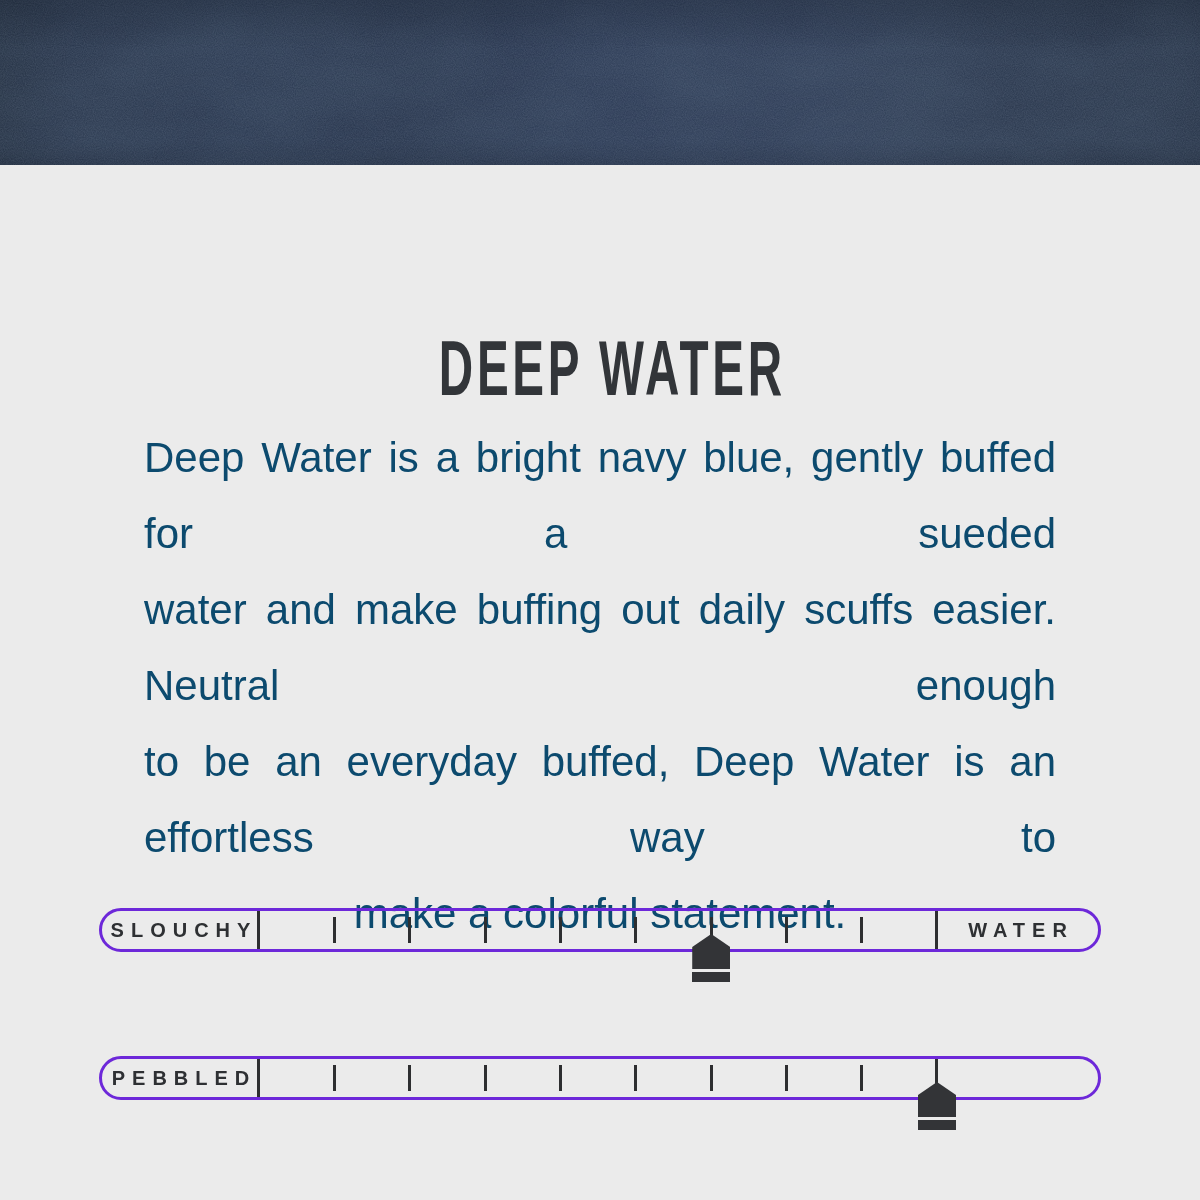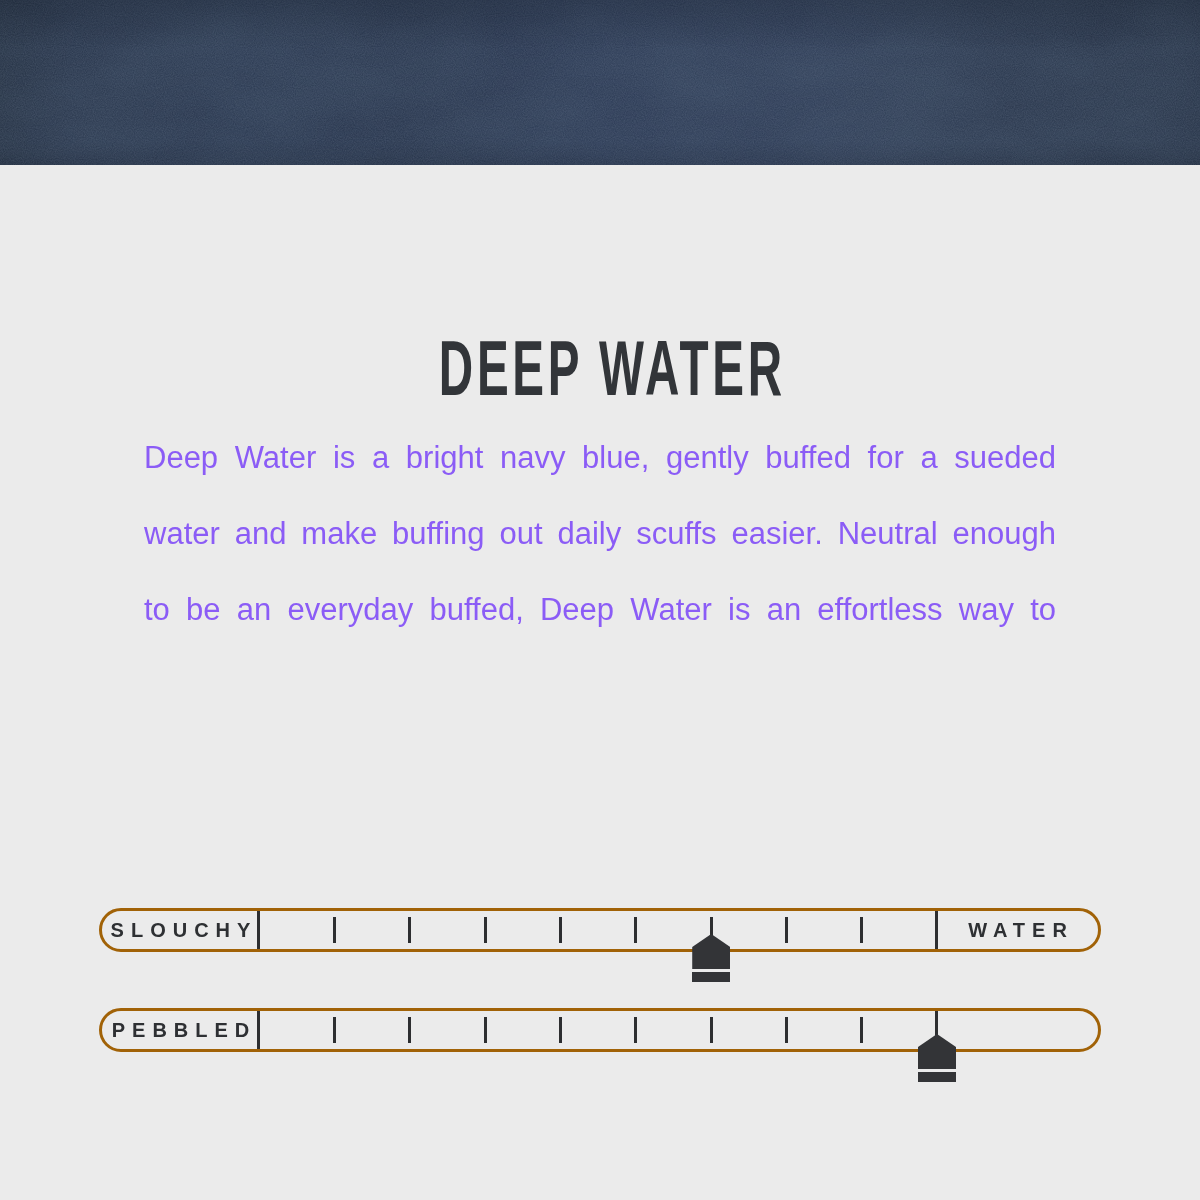--- a/index.html
+++ b/index.html
@@ -35,42 +35,42 @@
     white-space:nowrap;
     color:#323539;
     transform:scaleX(0.61);
     transform-origin:center;
   }
 
   
   .description{
     position:absolute;top:420px;left:144px;
     width:912px;
-    font-size:31px;line-height:76px;
-    color:#8b5cf6;
+    font-size:42px;line-height:76px;
+    color:#0c4a6e;
   }
   .desc-line{
     text-align:justify;
     text-align-last:justify;
   }
   .desc-line.last{
     text-align-last:center;
   }
 
   
   .scale-bar{
     position:absolute;left:99px;
     width:1002px;height:44px;
     box-sizing:border-box;
-    border:3px solid #a16207;
+    border:3px solid #6d28d9;
     border-radius:24px;
     background:transparent;
   }
   .scale-bar.first{top:908px;}
-  .scale-bar.second{top:1008px;}
+  .scale-bar.second{top:1056px;}
 
   .scale-label{
     position:absolute;top:0;height:38px;
     line-height:38px;
     text-align:center;
     font-weight:bold;
     font-size:20px;
     letter-spacing:7px;
     text-indent:7px;
     color:#2e3033;
@@ -150,20 +150,21 @@
   </div>
 
   <div class="title-wrap">
     <h1 class="title">DEEP WATER</h1>
   </div>
 
   <div class="description">
       <div class="desc-line">Deep Water is a bright navy blue, gently buffed for a sueded</div>
       <div class="desc-line">water and make buffing out daily scuffs easier.  Neutral enough</div>
       <div class="desc-line">to be an everyday buffed, Deep Water is an effortless way to</div>
+      <div class="desc-line last">make a colorful statement.</div>
     </div>
 
   <div class="scale-bar first">
     <span class="scale-label left">SLOUCHY</span>
     <span class="divider left"></span>
     <span class="divider right"></span>
     <span class="scale-label right">WATER</span>
   <div class="tick" style="left: 230.833px;"></div>
       <div class="tick" style="left: 306.167px;"></div>
       <div class="tick" style="left: 381.5px;"></div>

